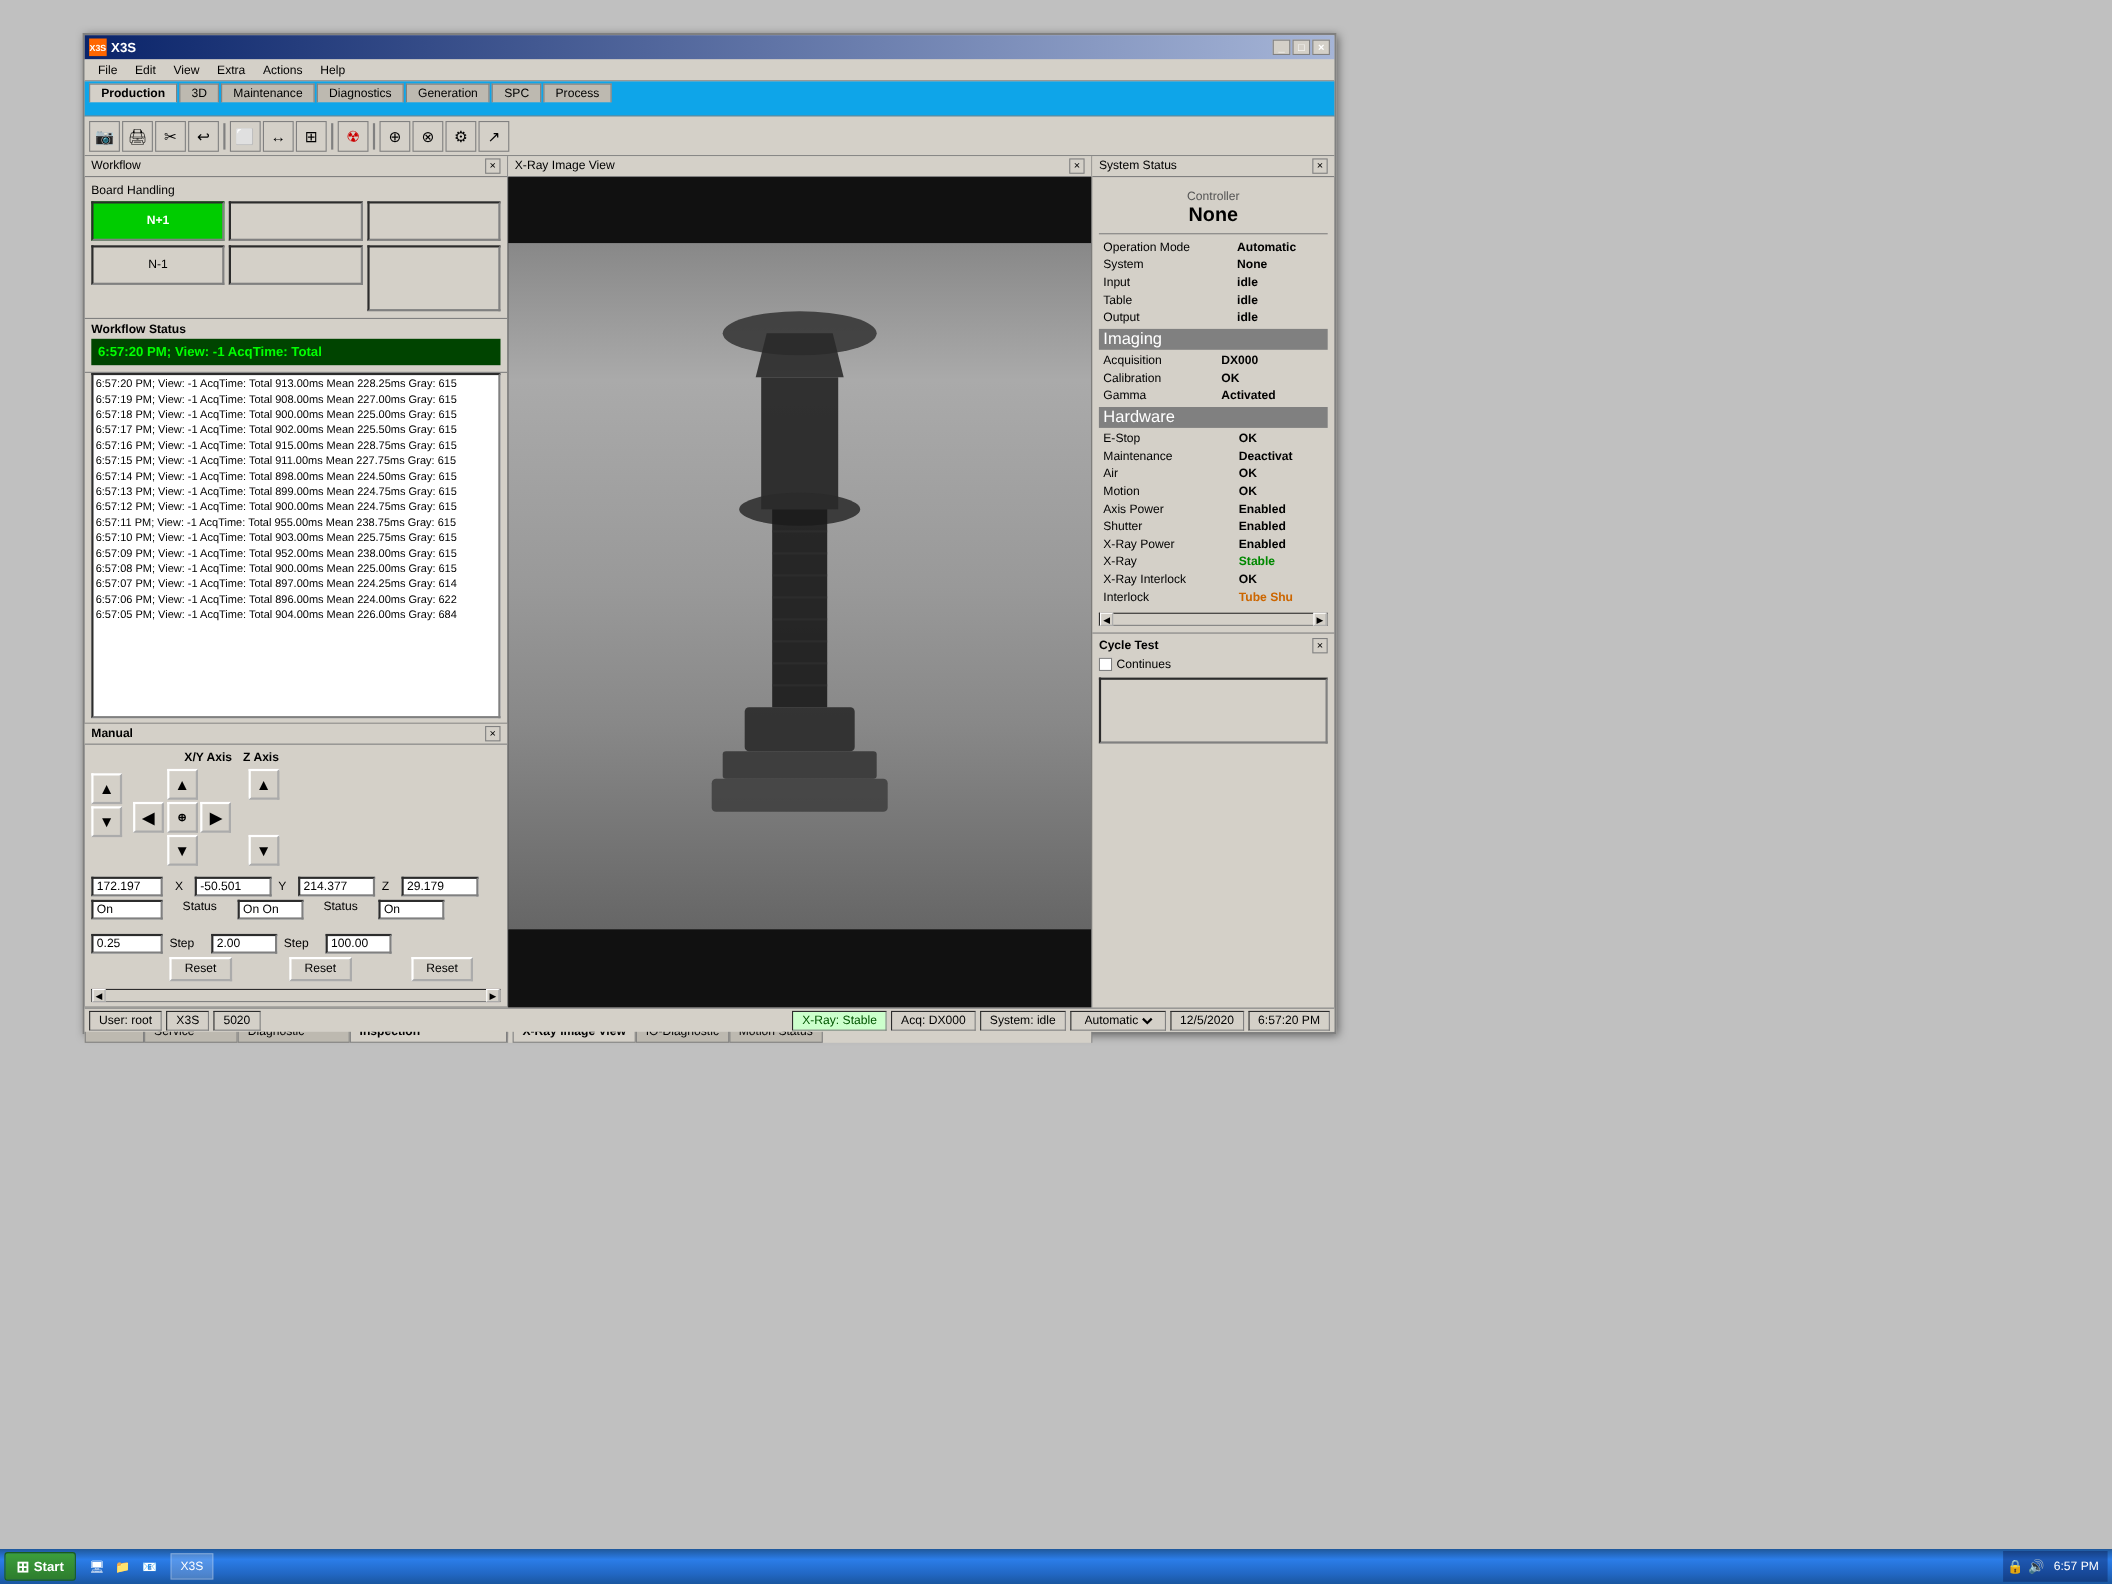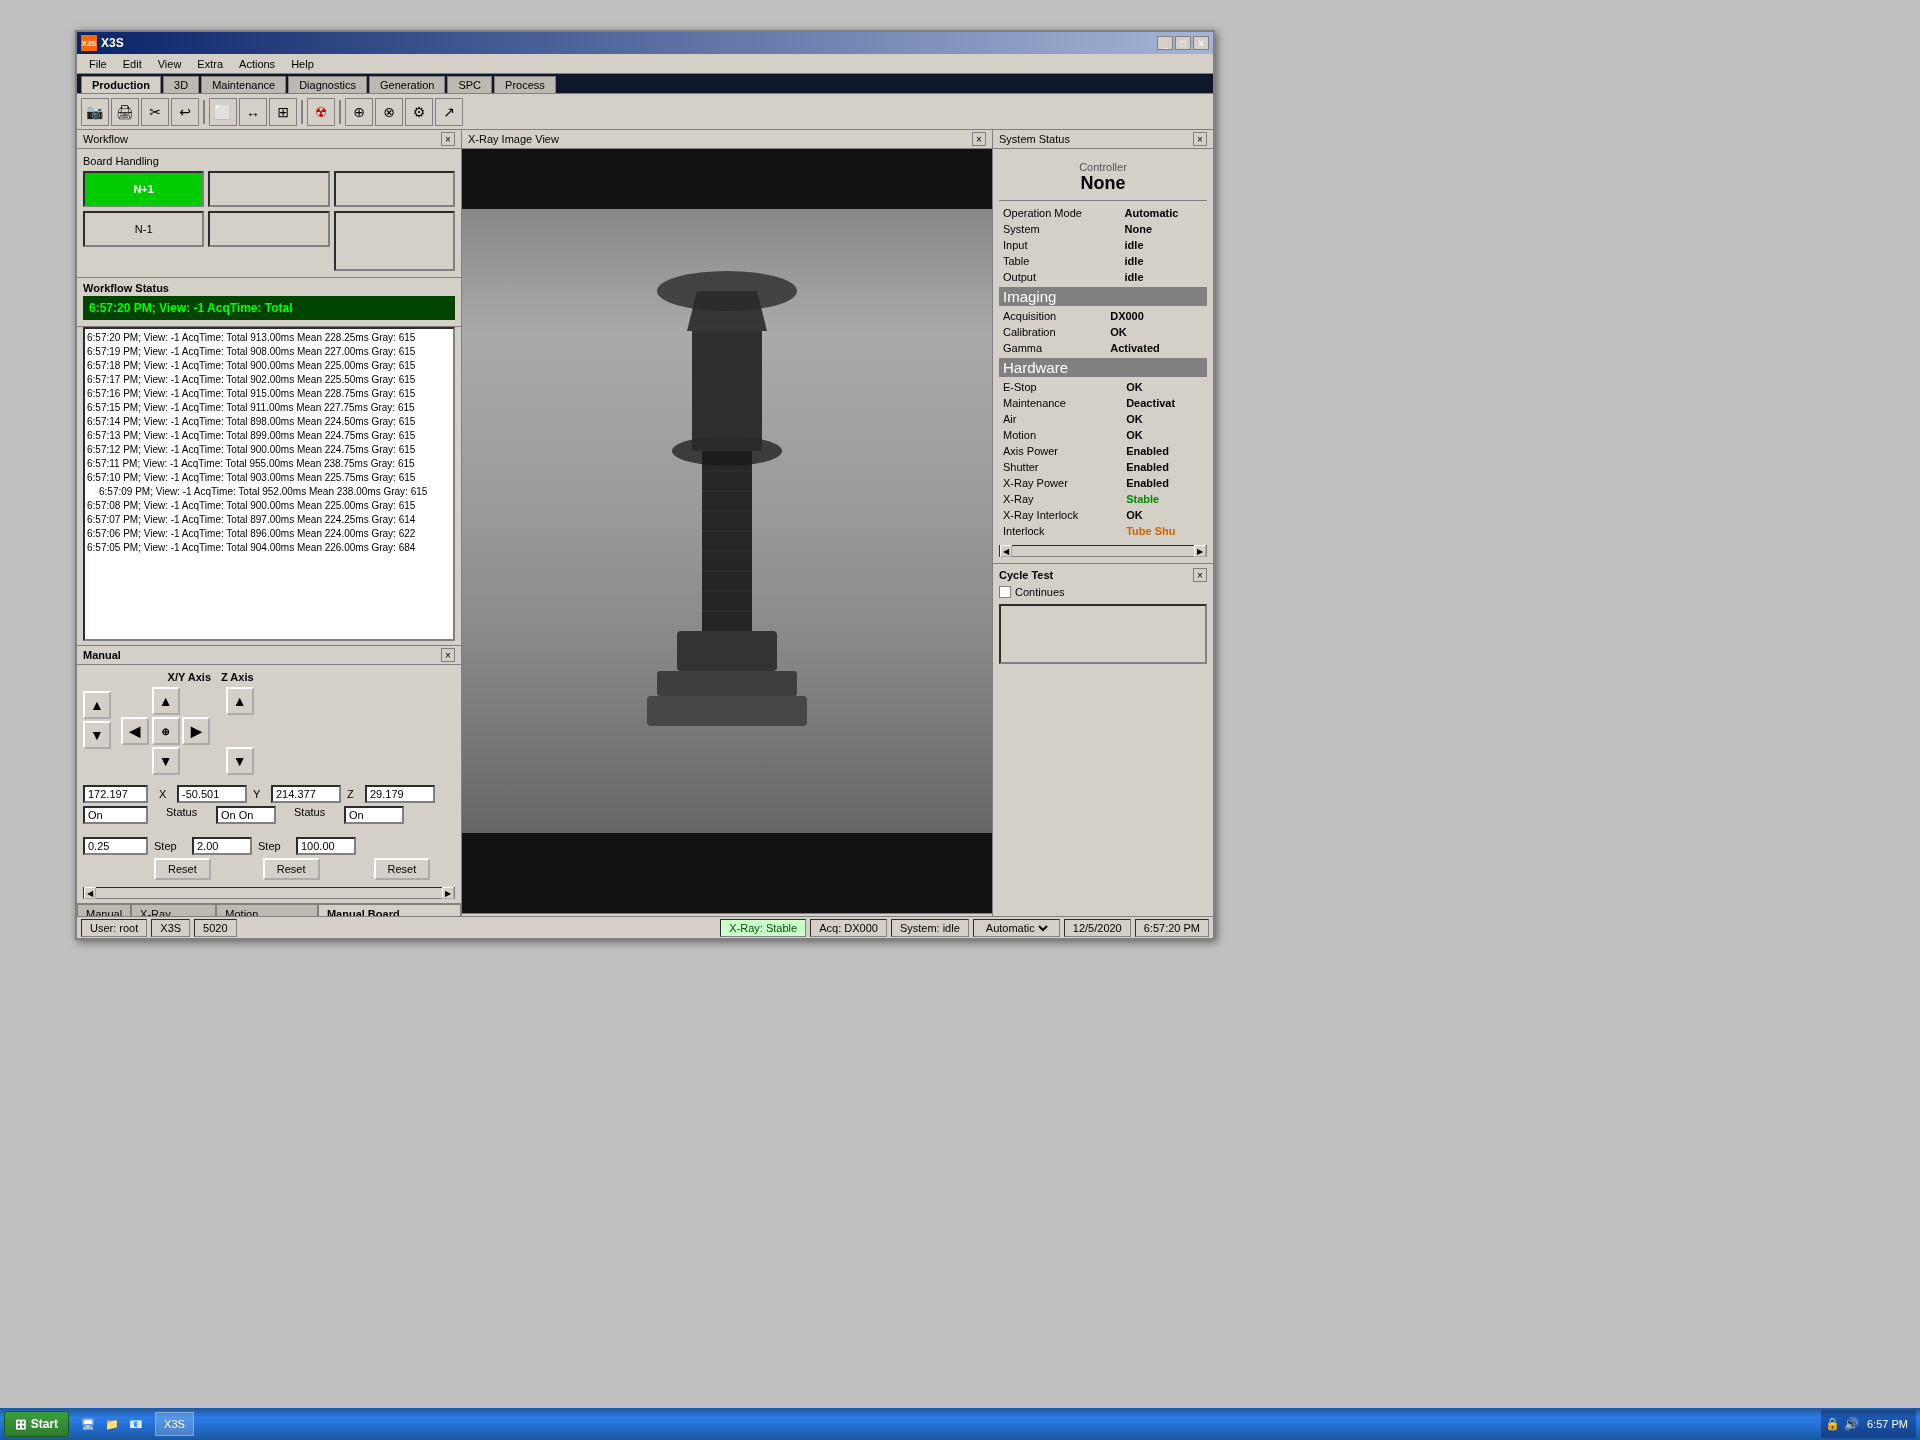--- a/index.html
+++ b/index.html
@@ -57,23 +57,23 @@
       align-items: center;
       padding: 0 4px;
       border-bottom: 1px solid #808080;
     }
     .menu-item {
       padding: 2px 8px;
       cursor: pointer;
       font-size: 11px;
     }
     .tab-bar {
-      background: #0f172a;
-      display: flex;
-      padding: 2px 4px 0;
+      background: #0ea5e9;
+      display: flex;
+      padding: 2px 4px 12px;
       border-bottom: 1px solid #808080;
     }
     .tab {
       padding: 2px 10px;
       border: 1px solid #808080;
       border-bottom: none;
       background: #bdb9b0;
       cursor: pointer;
       font-size: 11px;
       margin-right: 2px;
@@ -538,21 +538,21 @@
         <div style="font-size:10px;">6:57:19 PM; View: -1 AcqTime: Total 908.00ms Mean 227.00ms Gray: 615</div>
         <div style="font-size:10px;">6:57:18 PM; View: -1 AcqTime: Total 900.00ms Mean 225.00ms Gray: 615</div>
         <div style="font-size:10px;">6:57:17 PM; View: -1 AcqTime: Total 902.00ms Mean 225.50ms Gray: 615</div>
         <div style="font-size:10px;">6:57:16 PM; View: -1 AcqTime: Total 915.00ms Mean 228.75ms Gray: 615</div>
         <div style="font-size:10px;">6:57:15 PM; View: -1 AcqTime: Total 911.00ms Mean 227.75ms Gray: 615</div>
         <div style="font-size:10px;">6:57:14 PM; View: -1 AcqTime: Total 898.00ms Mean 224.50ms Gray: 615</div>
         <div style="font-size:10px;">6:57:13 PM; View: -1 AcqTime: Total 899.00ms Mean 224.75ms Gray: 615</div>
         <div style="font-size:10px;">6:57:12 PM; View: -1 AcqTime: Total 900.00ms Mean 224.75ms Gray: 615</div>
         <div style="font-size:10px;">6:57:11 PM; View: -1 AcqTime: Total 955.00ms Mean 238.75ms Gray: 615</div>
         <div style="font-size:10px;">6:57:10 PM; View: -1 AcqTime: Total 903.00ms Mean 225.75ms Gray: 615</div>
-        <div style="font-size:10px;margin-left:12px;">6:57:09 PM; View: -1 AcqTime: Total 952.00ms Mean 238.00ms Gray: 615</div>
+        <div style="font-size:10px;">6:57:09 PM; View: -1 AcqTime: Total 952.00ms Mean 238.00ms Gray: 615</div>
         <div style="font-size:10px;">6:57:08 PM; View: -1 AcqTime: Total 900.00ms Mean 225.00ms Gray: 615</div>
         <div style="font-size:10px;">6:57:07 PM; View: -1 AcqTime: Total 897.00ms Mean 224.25ms Gray: 614</div>
         <div style="font-size:10px;">6:57:06 PM; View: -1 AcqTime: Total 896.00ms Mean 224.00ms Gray: 622</div>
         <div style="font-size:10px;">6:57:05 PM; View: -1 AcqTime: Total 904.00ms Mean 226.00ms Gray: 684</div>
       </div>
 
       <div class="manual-panel">
         <div class="manual-header">
           <span style="font-size:11px;font-weight:bold;">Manual</span>
           <div class="panel-close">×</div>

